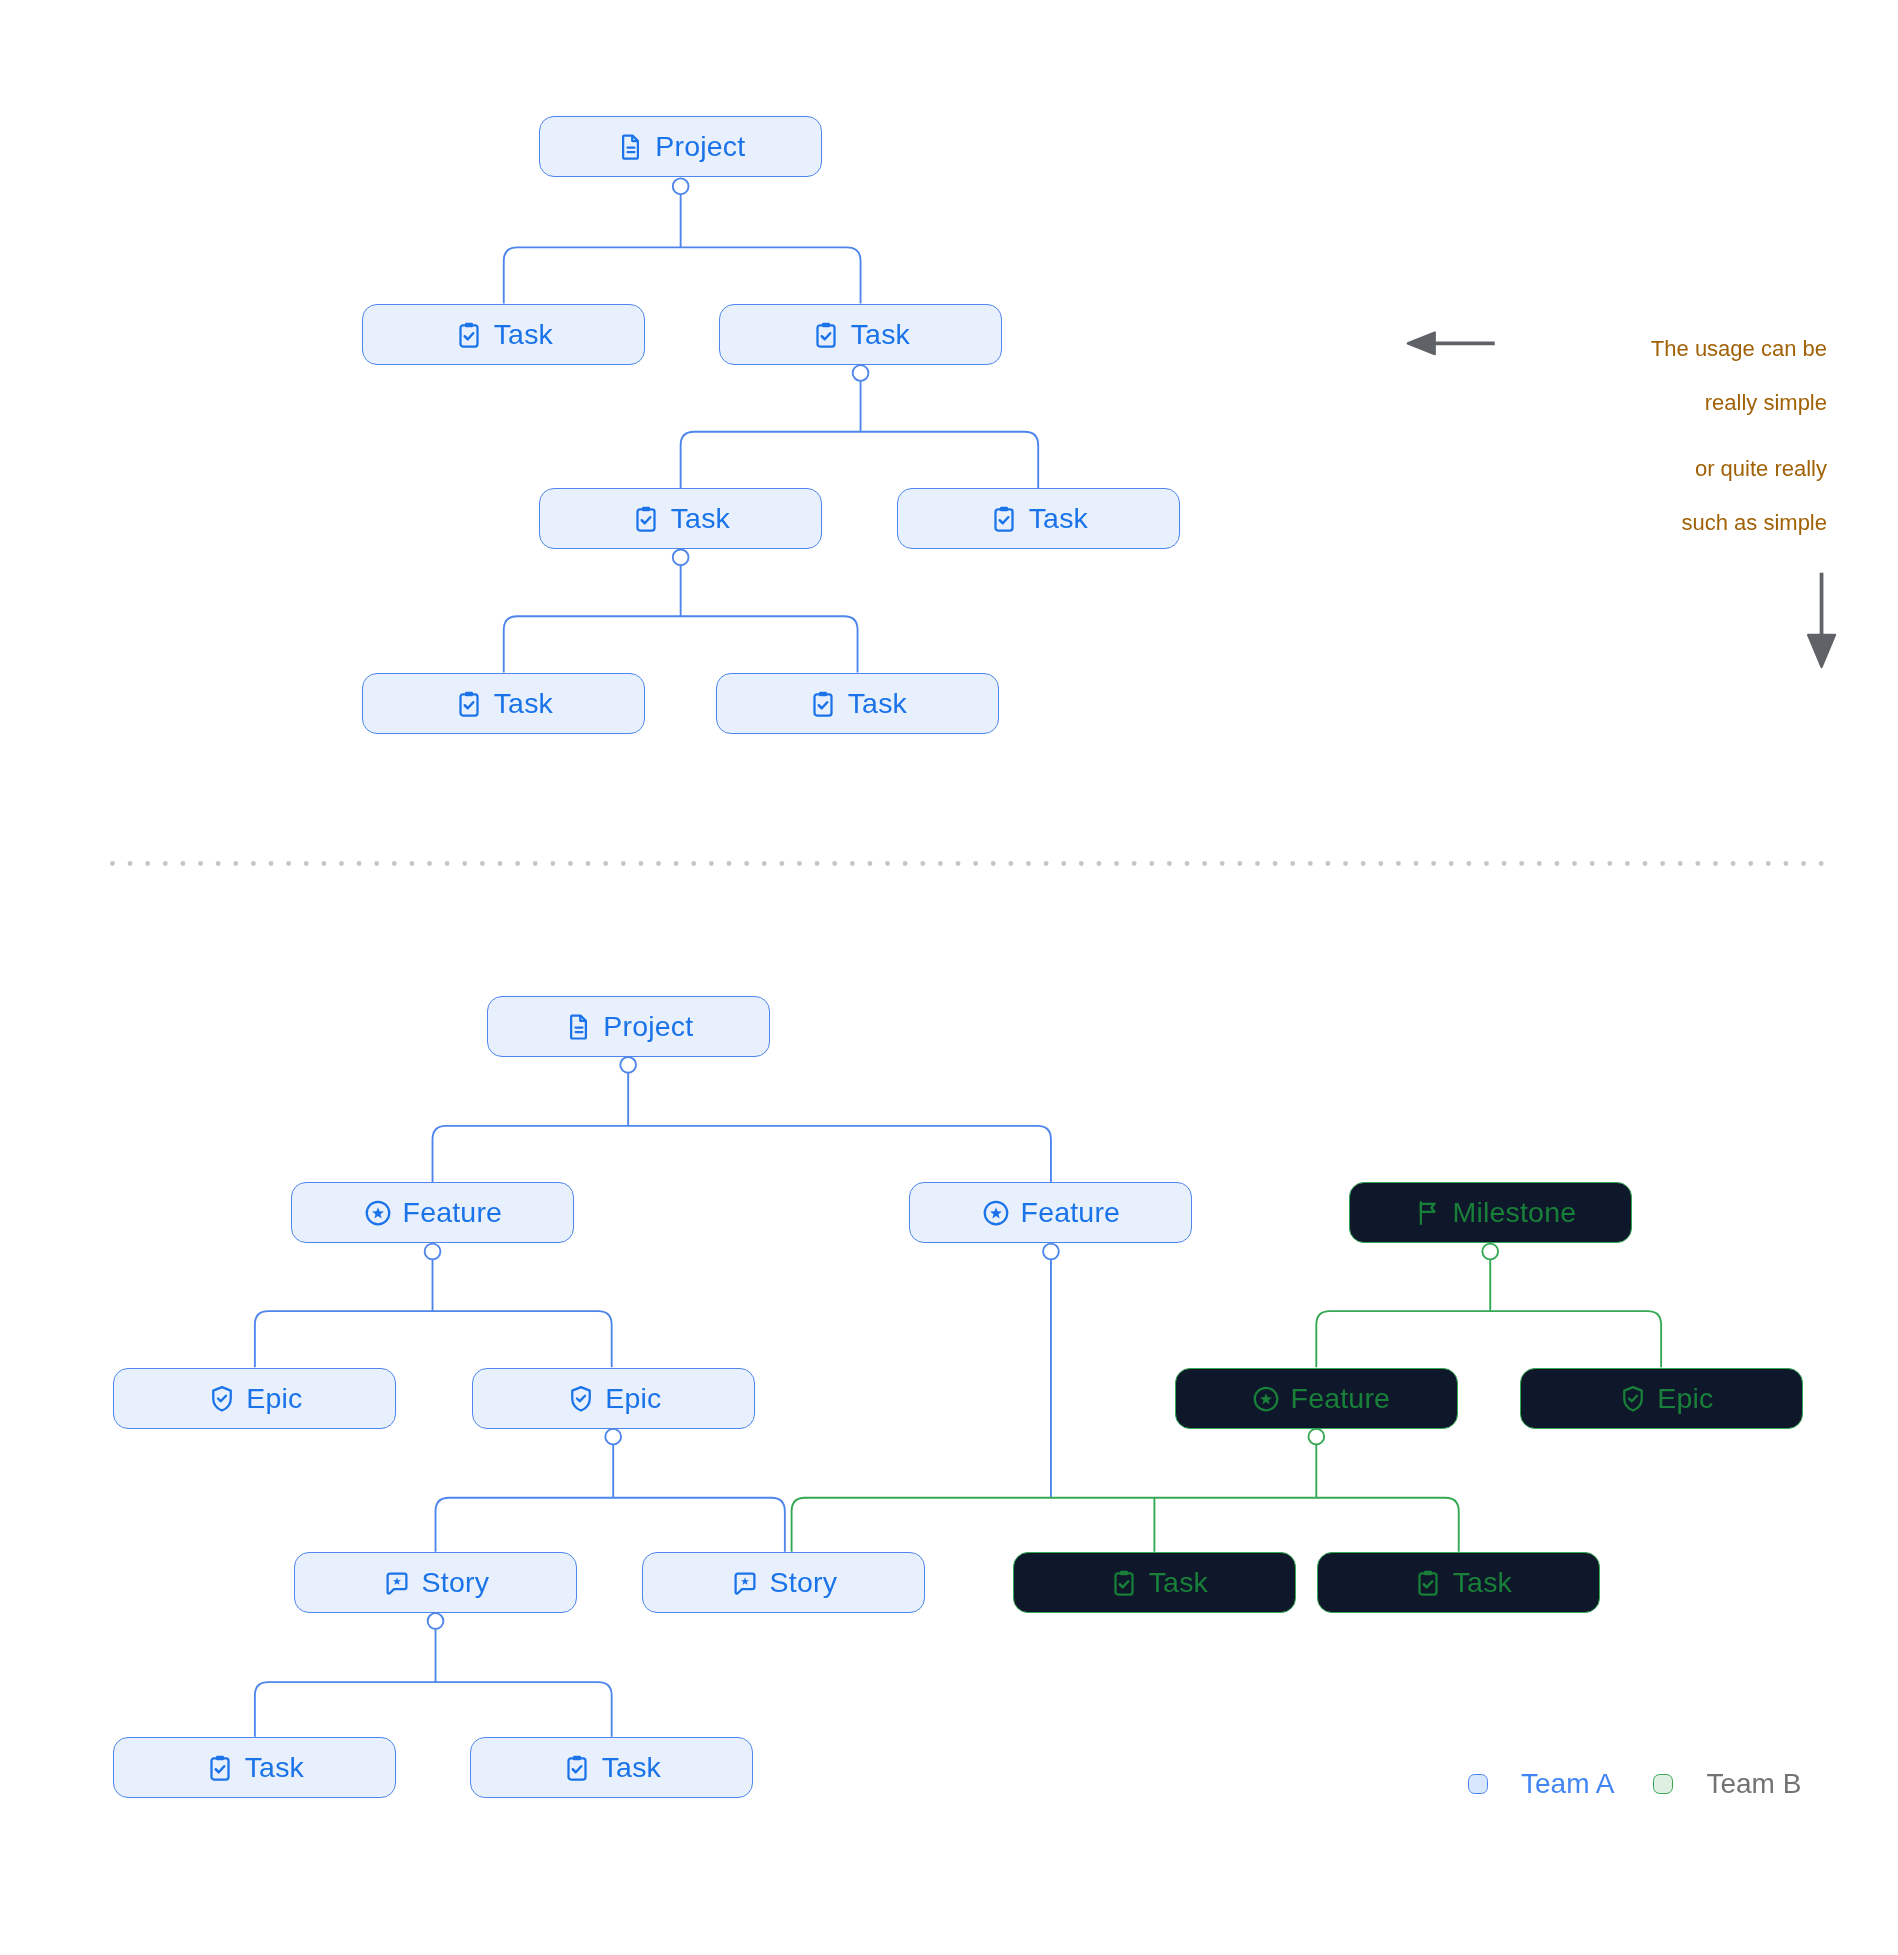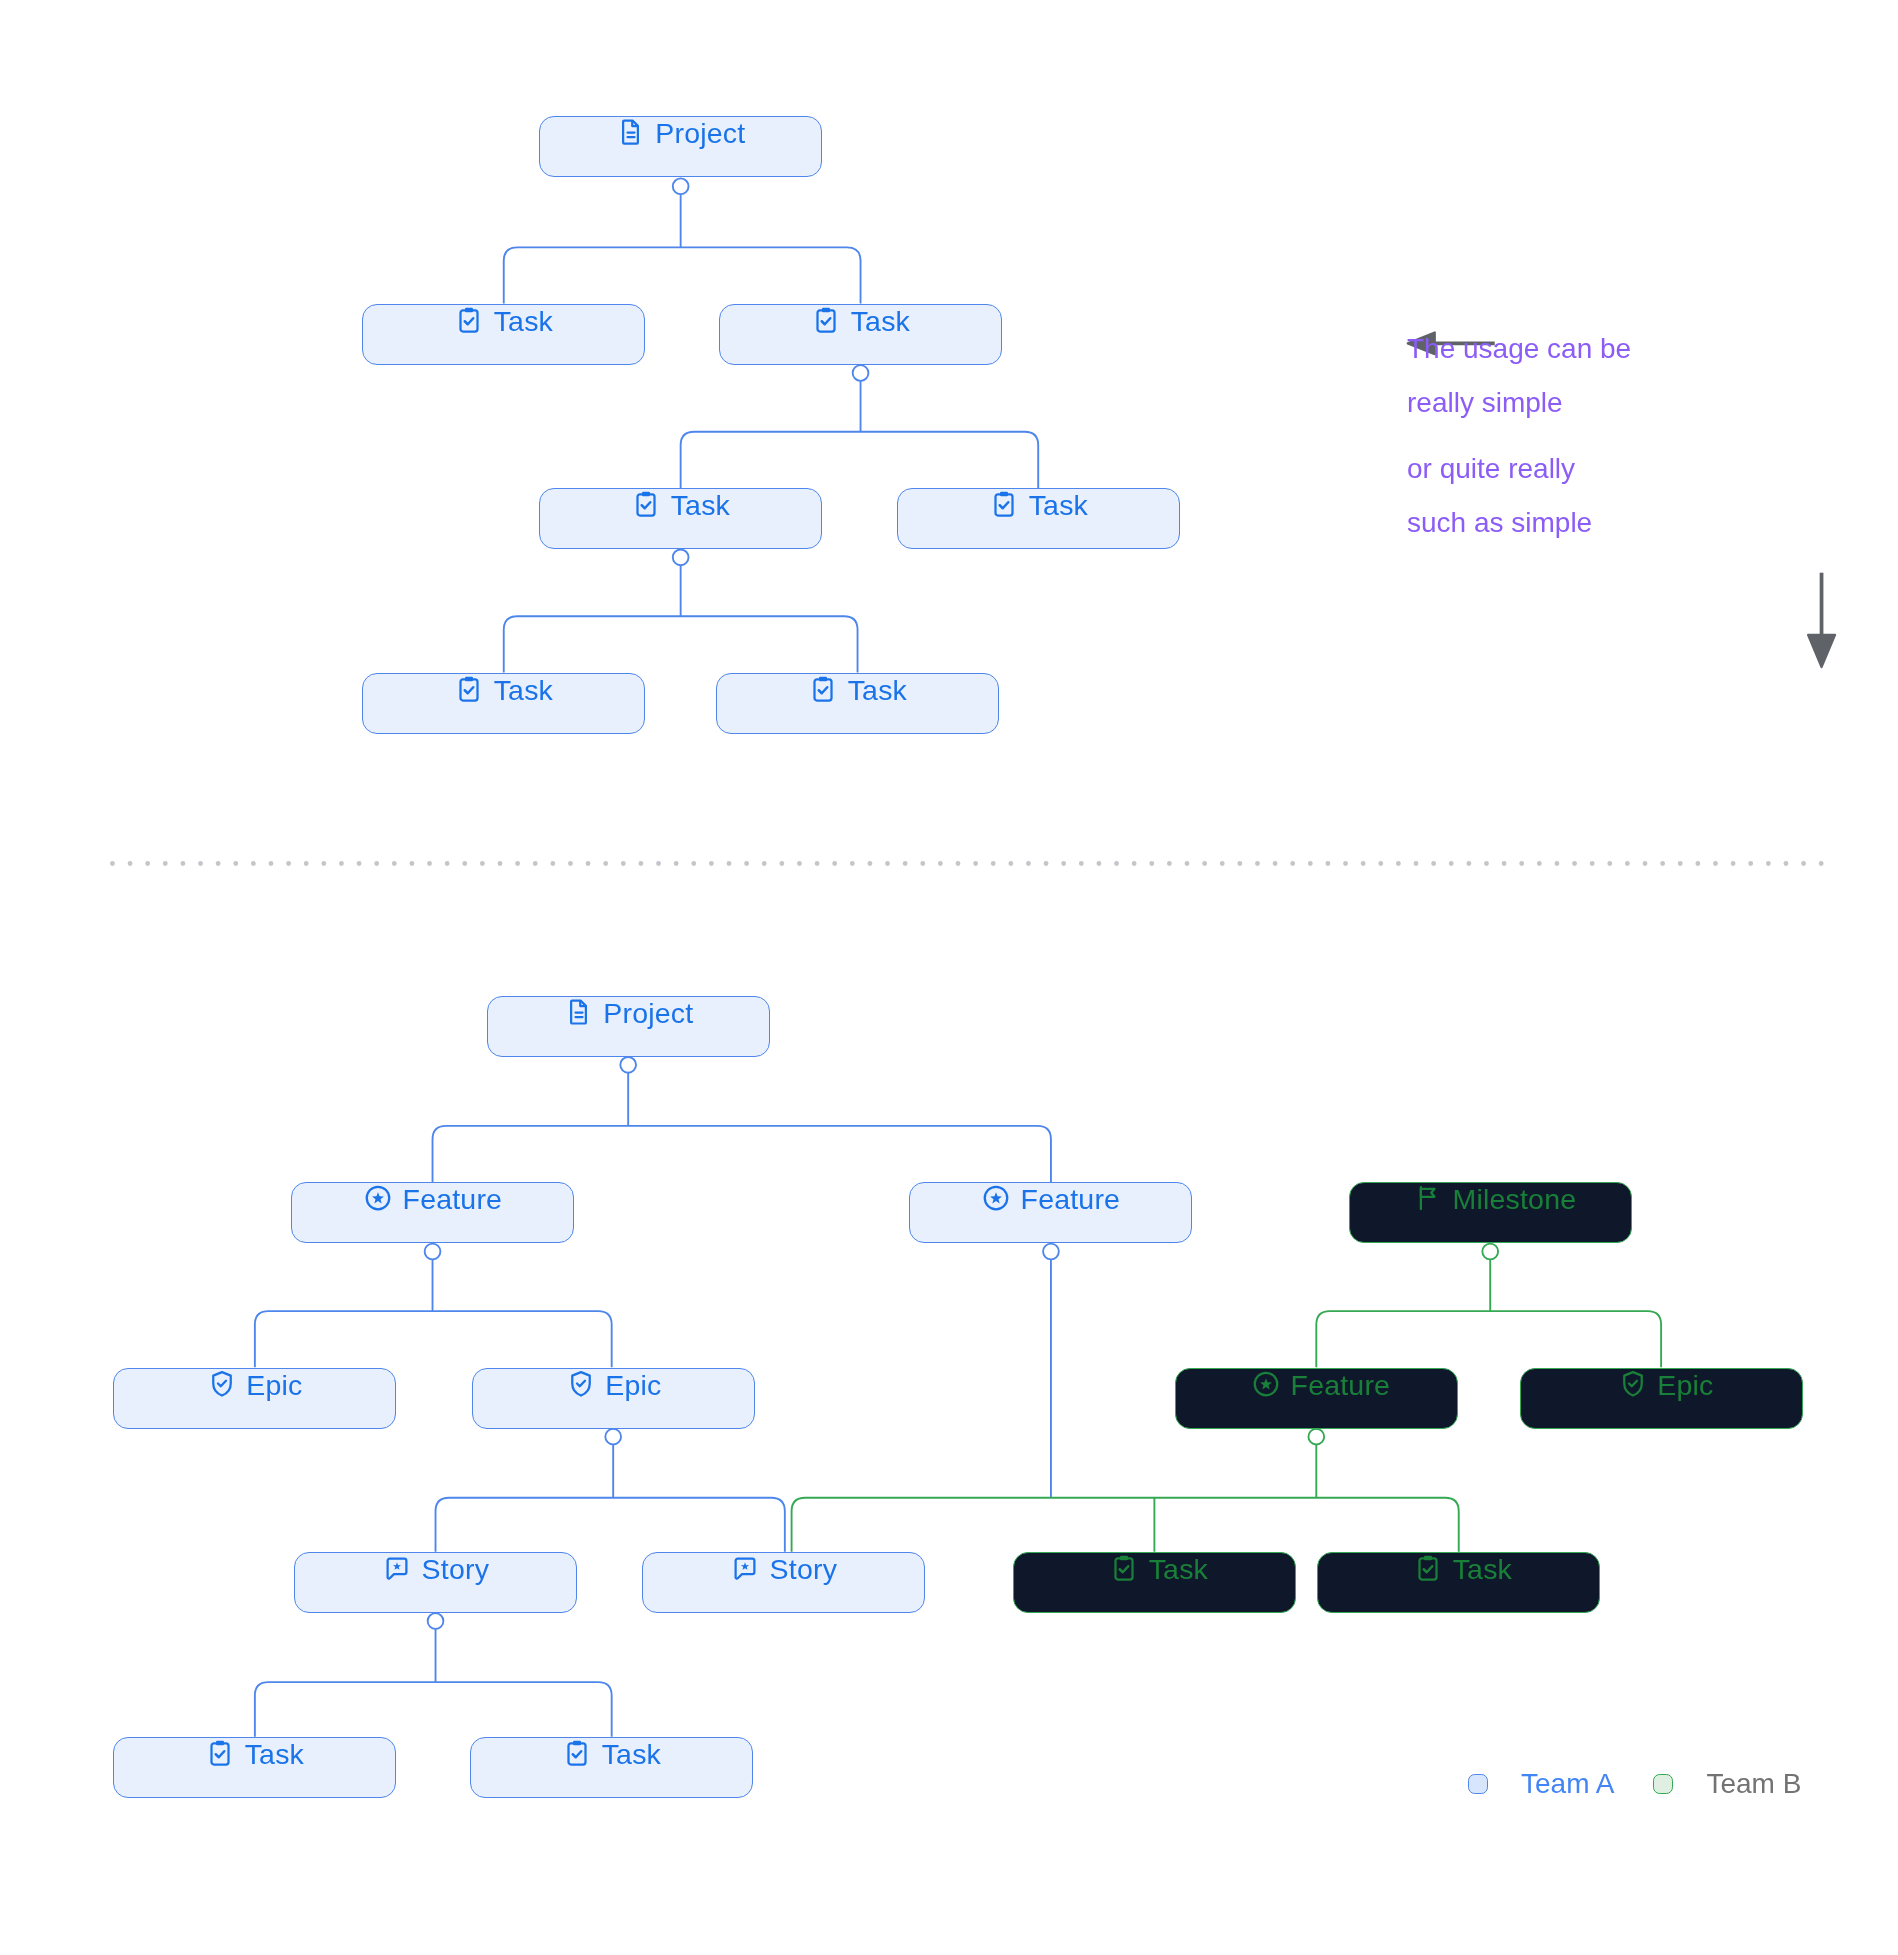--- a/index.html
+++ b/index.html
@@ -2,29 +2,29 @@
 <html style="font-size:12px"><head>
 <meta charset="utf-8">
 <style>
   html,body{margin:0;padding:0;background:#ffffff;}
   body{width:1898px;height:1955px;position:relative;font-family:"Liberation Sans", sans-serif;}
   .canvas{position:absolute;left:0;top:0;width:1898px;height:1955px;}
   svg.wires{position:absolute;left:0;top:0;width:1898px;height:1955px;pointer-events:none;}
   .node{
     position:absolute;width:283px;height:61px;box-sizing:border-box;
     border:1.9px solid;border-radius:15px;
-    display:flex;justify-content:center;gap:9.7px;
+    display:flex;align-items:center;justify-content:center;gap:9.7px;
     font-size:28.5px;font-weight:500;letter-spacing:0.2px;
   }
   .team-a{background:#E8F0FE;border-color:#4E86EC;color:#1A73E8;}
   .team-b{background:#0f172a;border-color:#34A853;color:#188038;padding-left:8px;}
   .node svg.ic{width:30px;height:30px;flex:0 0 auto;}
   .annotation{
-    position:absolute;top:322px;right:71px;width:420px;
-    color:#8b5cf6;font-size:28px;line-height:54px;font-weight:500;
+    position:absolute;top:322px;right:71px;width:420px;text-align:right;
+    color:#a16207;font-size:22px;line-height:54px;font-weight:500;
   }
   .annotation p{margin:0 0 12px 0;}
   .legend{position:absolute;top:1768px;left:1468px;display:flex;align-items:center;gap:39px;font-size:28px;font-weight:500;}
   .legend .entry{display:flex;align-items:center;gap:33px;}
   .legend .entry{gap:0;}
   .legend .swatch{width:20px;height:20px;box-sizing:border-box;border:1.9px solid;border-radius:6.7px;margin-right:33px;}
   .legend .sw-a{background:#D8E6FD;border-color:#4E86EC;}
   .legend .sw-b{background:#DFF0E3;border-color:#34A853;}
   .legend .lab-a{color:#4285F4;}
   .legend .lab-b{color:#737373;}

